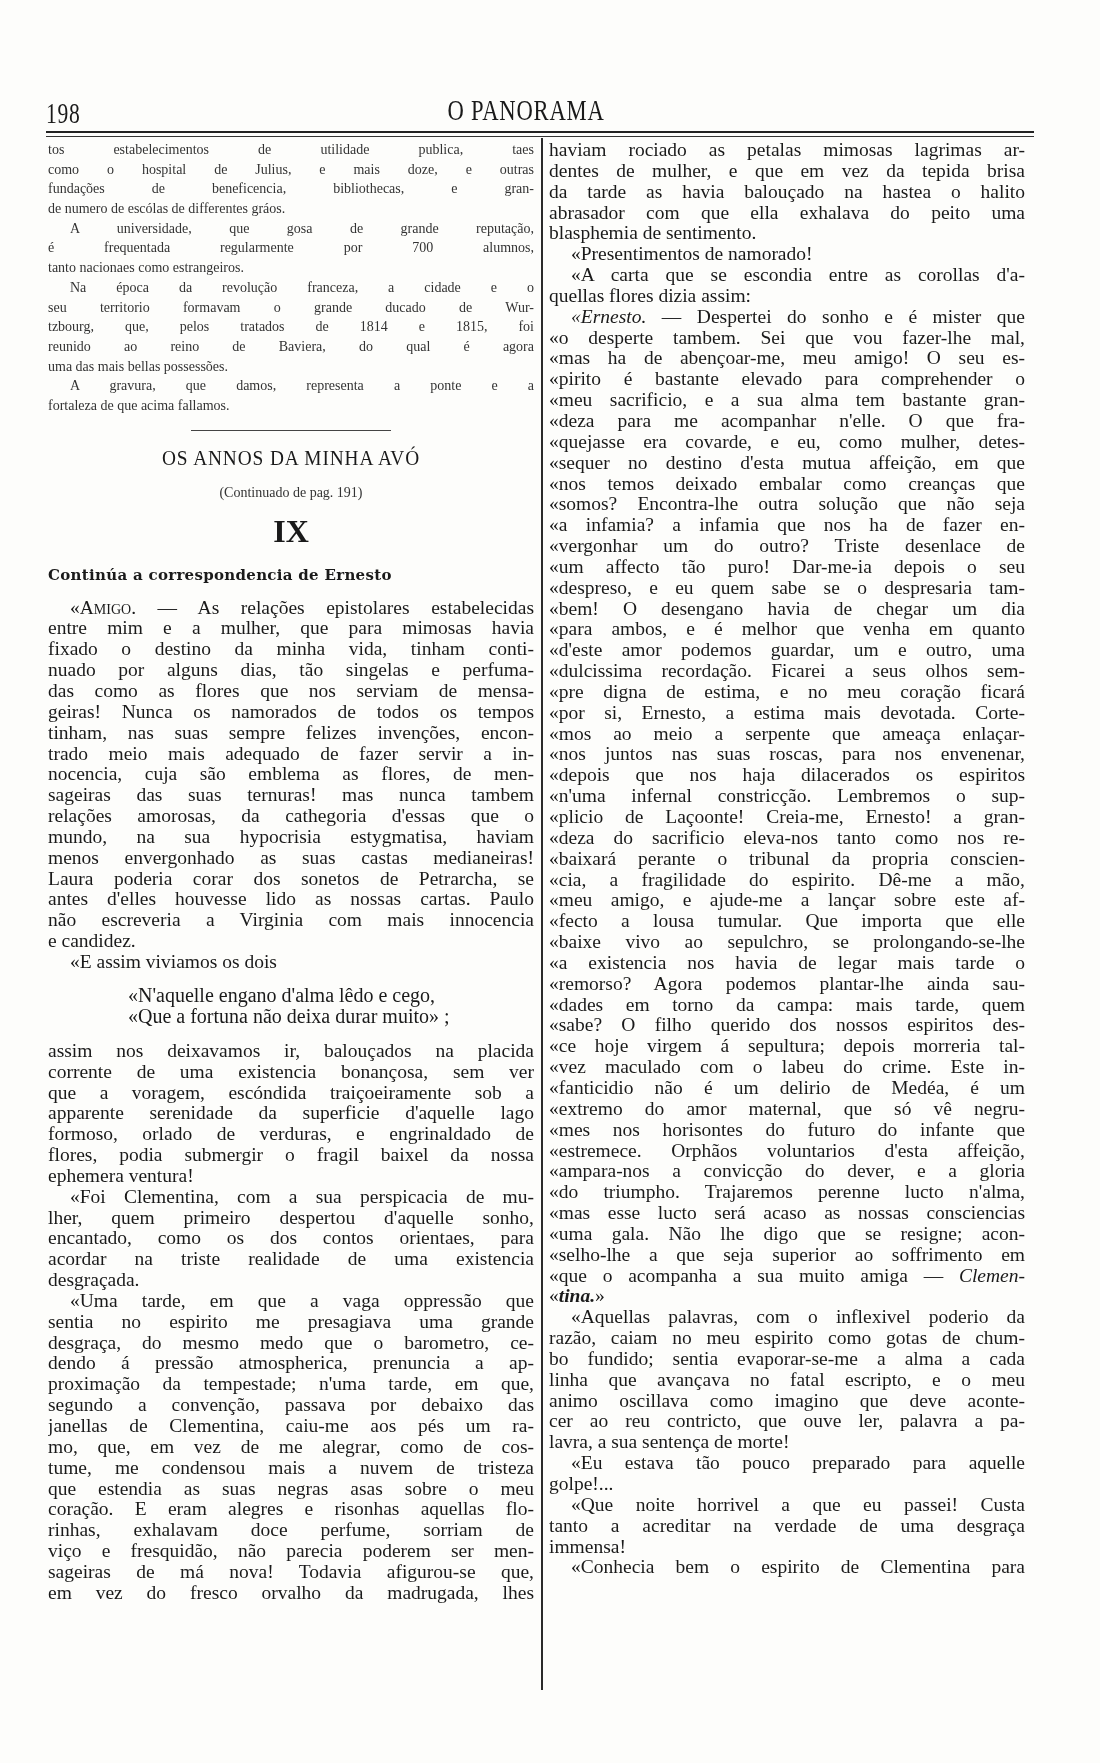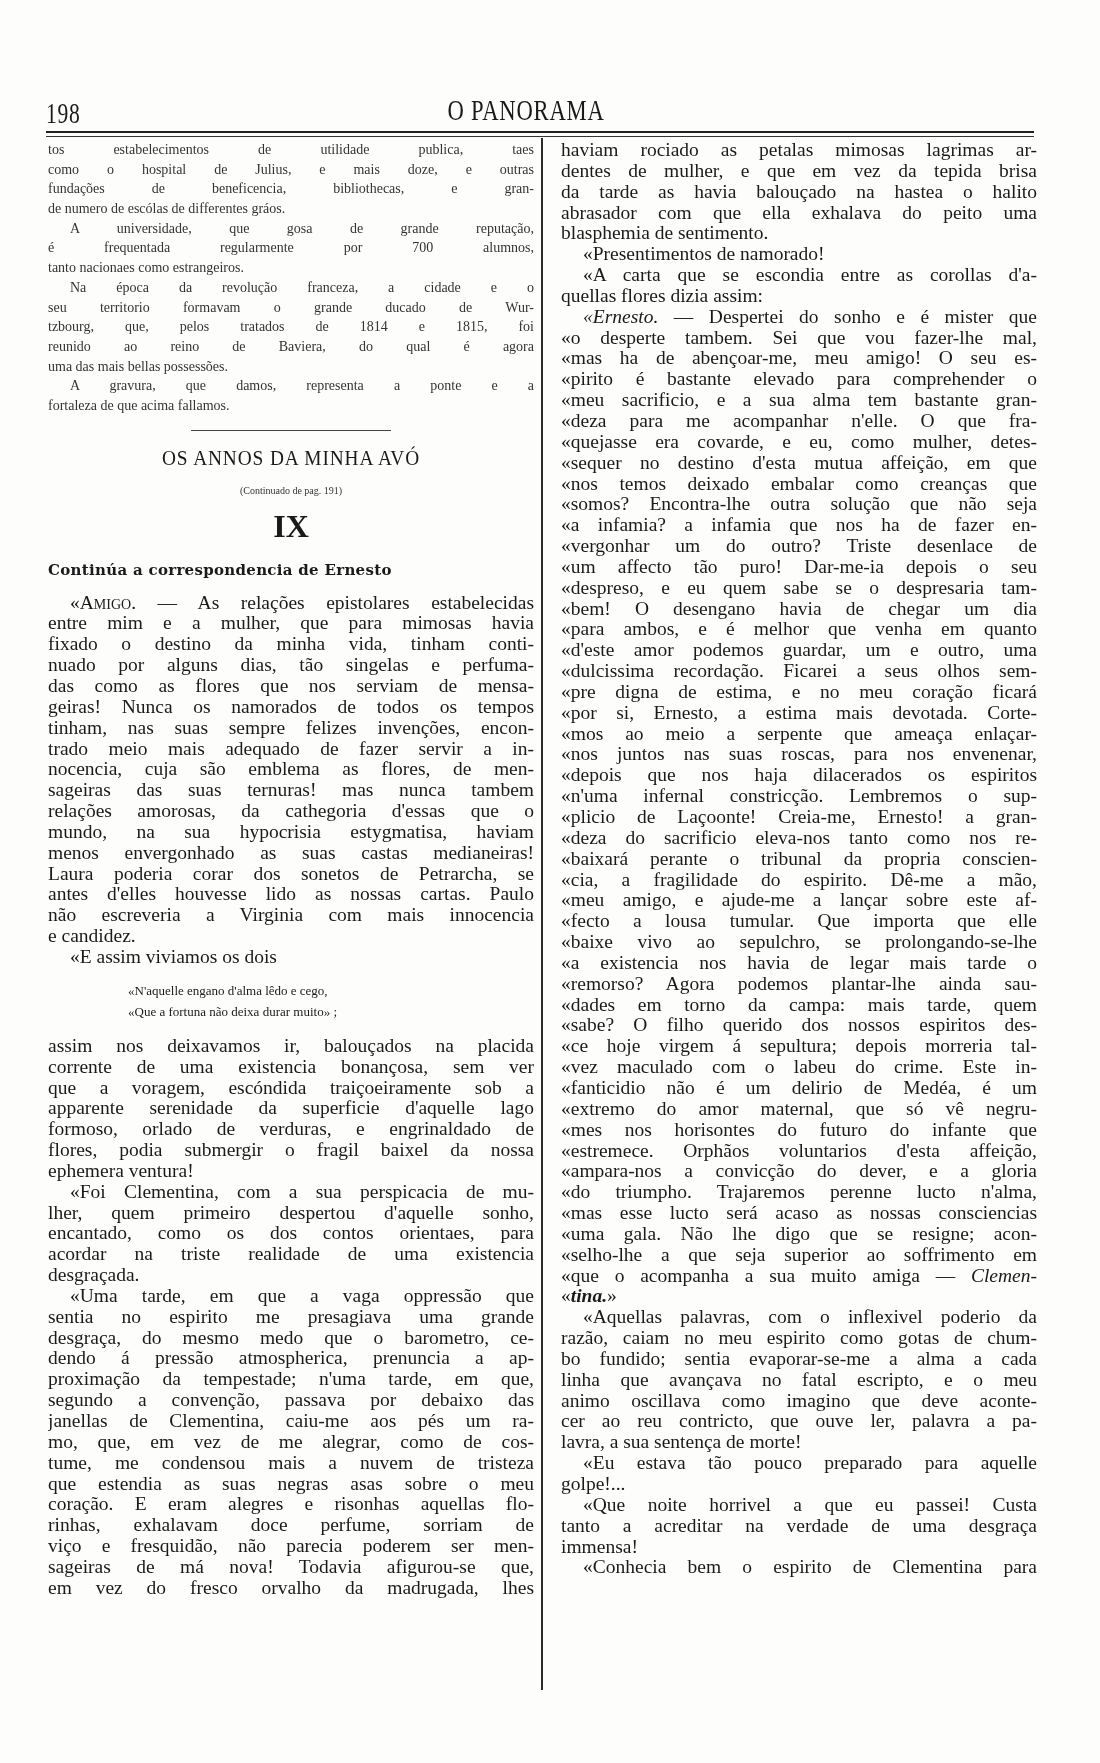--- a/index.html
+++ b/index.html
@@ -17,44 +17,44 @@
   .masthead {
     position: absolute; left: 0; right: 40px; top: 2px; text-align: center;
     font-size: 29px; letter-spacing: 1px; transform: scaleX(0.78);
   }
   .rule-top { position: absolute; left: 46px; top: 131px; width: 988px; height: 2px; background: #222; }
   .rule-top2 { position: absolute; left: 46px; top: 136px; width: 988px; height: 1px; background: #333; }
   .col-divider { position: absolute; left: 541px; top: 138px; width: 2px; height: 1552px; background: #2a2a2a; }
 
   .col { position: absolute; top: 140px; }
   .col-left { left: 48px; width: 486px; }
-  .col-right { left: 561px; width: 476px; font-family: Liberation Serif, serif; }
+  .col-right { left: 549px; width: 476px; font-family: Liberation Serif, serif; }
 
   .line {
     display: block; height: 20.2px; line-height: 20.2px; font-size: 19px; white-space: nowrap;
     text-align: justify; text-align-last: justify; overflow: hidden;
   }
   .line.small { font-size: 14px; height: 19.7px; line-height: 19.7px; color: #333; }
   .line.last { text-align-last: left; }
   .line.indent { padding-left: 22px; }
   .line.big { font-size: 19.5px; height: 20.85px; line-height: 20.85px; }
   .gap-sm { height: 14px; }
   .short-rule { width: 200px; height: 1px; background: #444; margin: 14px auto 10px auto; }
 
   .section-title {
     text-align: center; font-size: 22px; letter-spacing: 1px; margin-top: 14px;
     transform: scaleX(0.88);
   }
-  .section-continued { text-align: center; font-size: 10px; margin-top: 14px; color: #333; }
+  .section-continued { text-align: center; font-size: 14px; margin-top: 14px; color: #333; }
   .section-roman { text-align: center; font-size: 32px; margin-top: 12px; font-weight: bold; }
   .section-subtitle {
     text-align: left; font-size: 15px; font-weight: bold; margin-top: 16px;
     font-family: "DejaVu Serif", serif; letter-spacing: 0.3px;
   }
-  .verse { padding-left: 80px; font-size: 13px; line-height: 21px; height: 21px; white-space: nowrap; }
+  .verse { padding-left: 80px; font-size: 20px; line-height: 21px; height: 21px; white-space: nowrap; }
   .verse-wrap { margin: 12px 0 14px 0; }
   .sc { font-variant: small-caps; }
   .it { font-style: italic; }
 </style>
 </head>
 <body>
 
 <div class="page">
 
   <div class="header">

